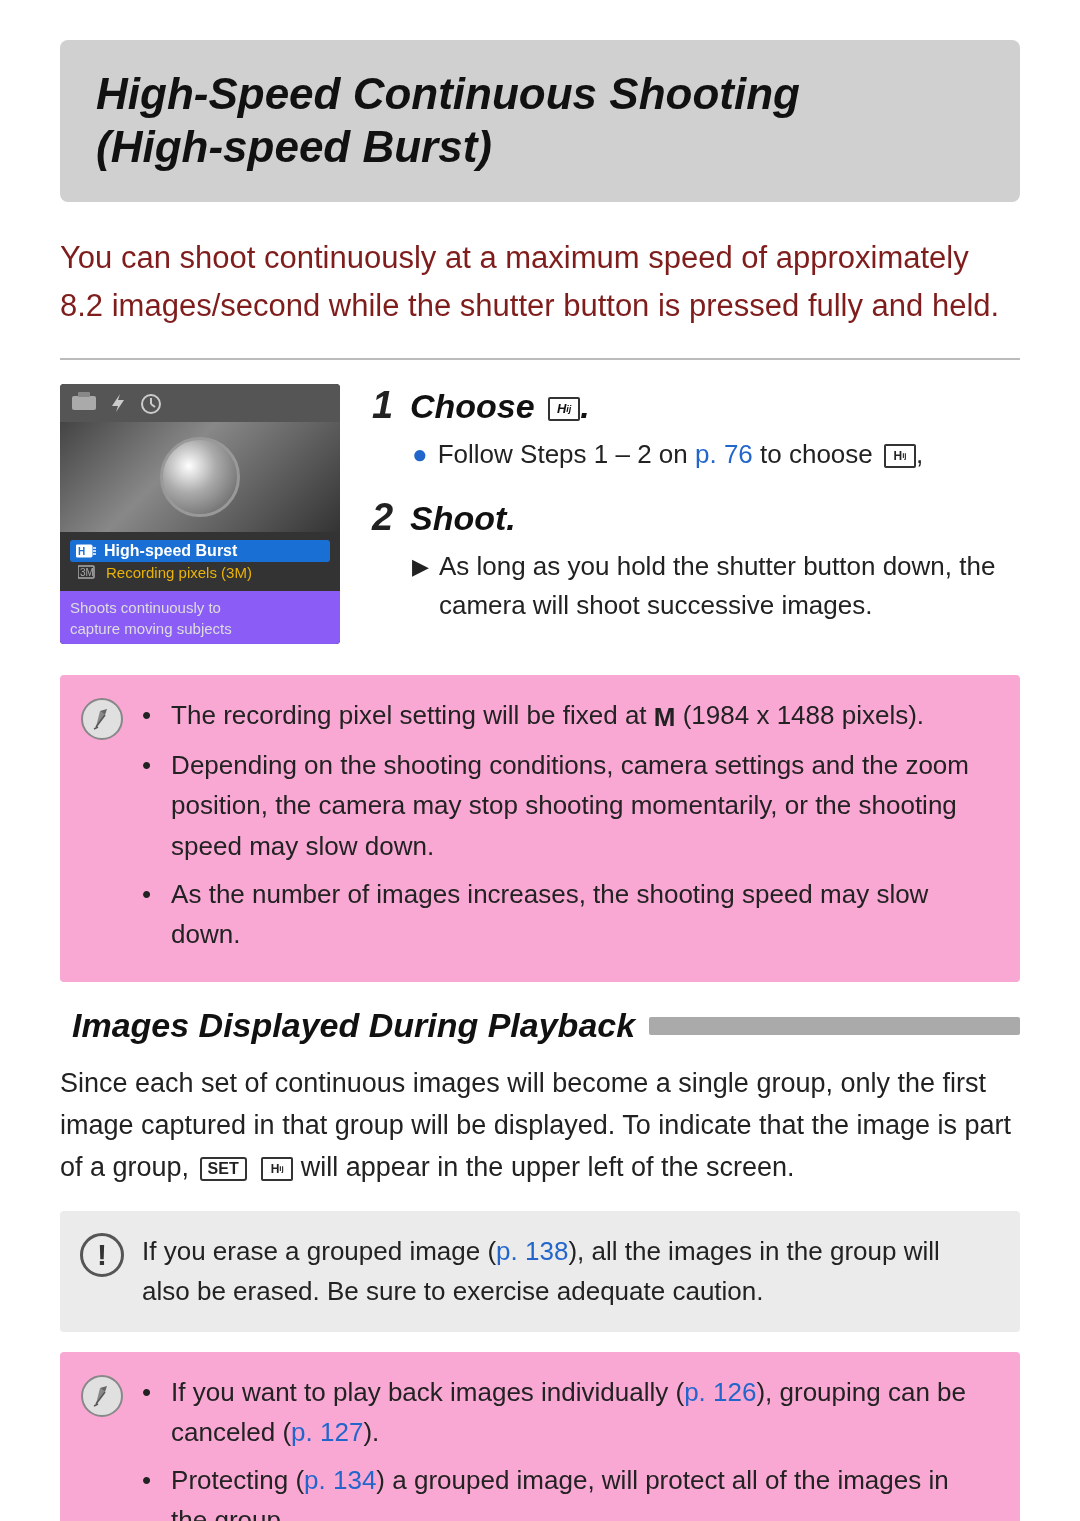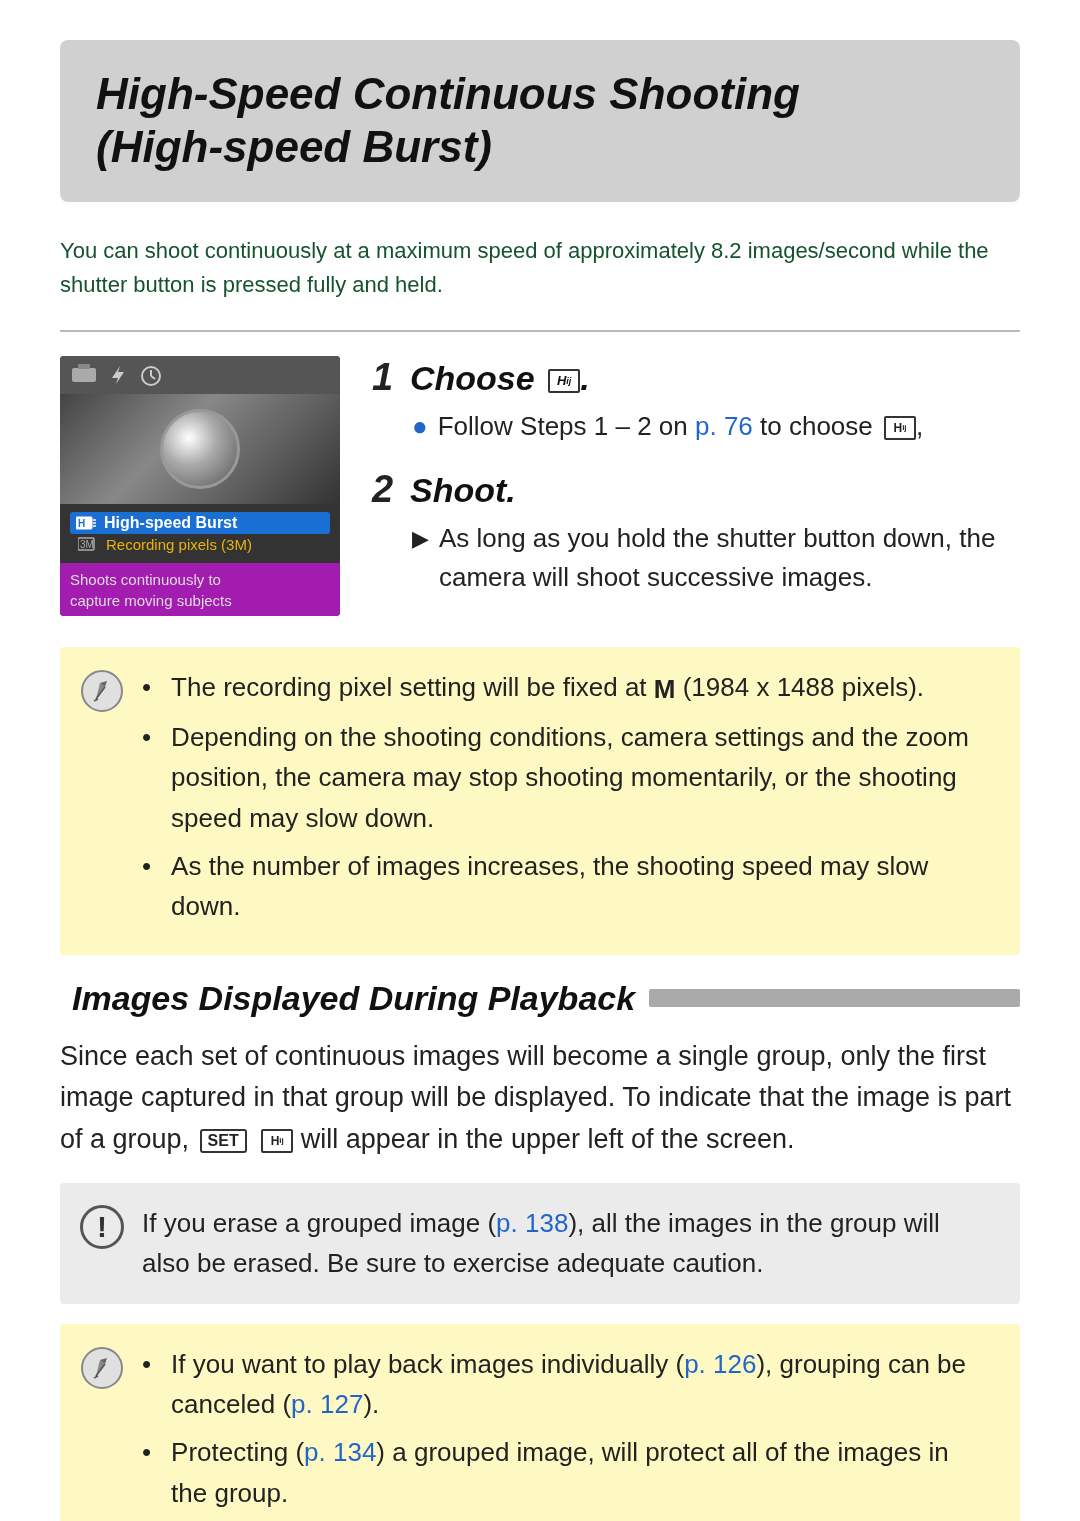--- a/index.html
+++ b/index.html
@@ -27,24 +27,24 @@
 
     .page-title {
       font-size: 44px;
       font-weight: 900;
       font-style: italic;
       color: #111;
       line-height: 1.2;
     }
 
     .intro-text {
-      font-size: 22px;
+      font-size: 31px;
       line-height: 1.55;
       margin-bottom: 28px;
-      color: #14532d;
+      color: #7f1d1d;
     }
 
     hr.divider {
       border: none;
       border-top: 2px solid #bbb;
       margin-bottom: 24px;
     }
 
     .main-steps-area {
       display: flex;
@@ -114,21 +114,21 @@
 
     .cam-menu-item.active {
       background: #1a6fd4;
       color: #fff;
       border-radius: 3px;
       padding: 2px 6px;
       font-weight: bold;
     }
 
     .cam-desc {
-      background: #a21caf;
+      background: #8b5cf6;
       padding: 6px 10px;
       font-size: 15px;
       color: #ddd;
       line-height: 1.4;
     }
 
     .steps-area {
       flex: 1;
     }
 
@@ -199,21 +199,21 @@
       font-size: 22px;
       margin-top: 3px;
       flex-shrink: 0;
     }
 
     .link-blue {
       color: #2266cc;
     }
 
     .note-box {
-      background: #fef9c3;
+      background: #f9a8d4;
       border-radius: 4px;
       padding: 20px 28px 20px 20px;
       margin-bottom: 24px;
       display: flex;
       gap: 18px;
       align-items: flex-start;
     }
 
     .note-icon {
       width: 44px;

